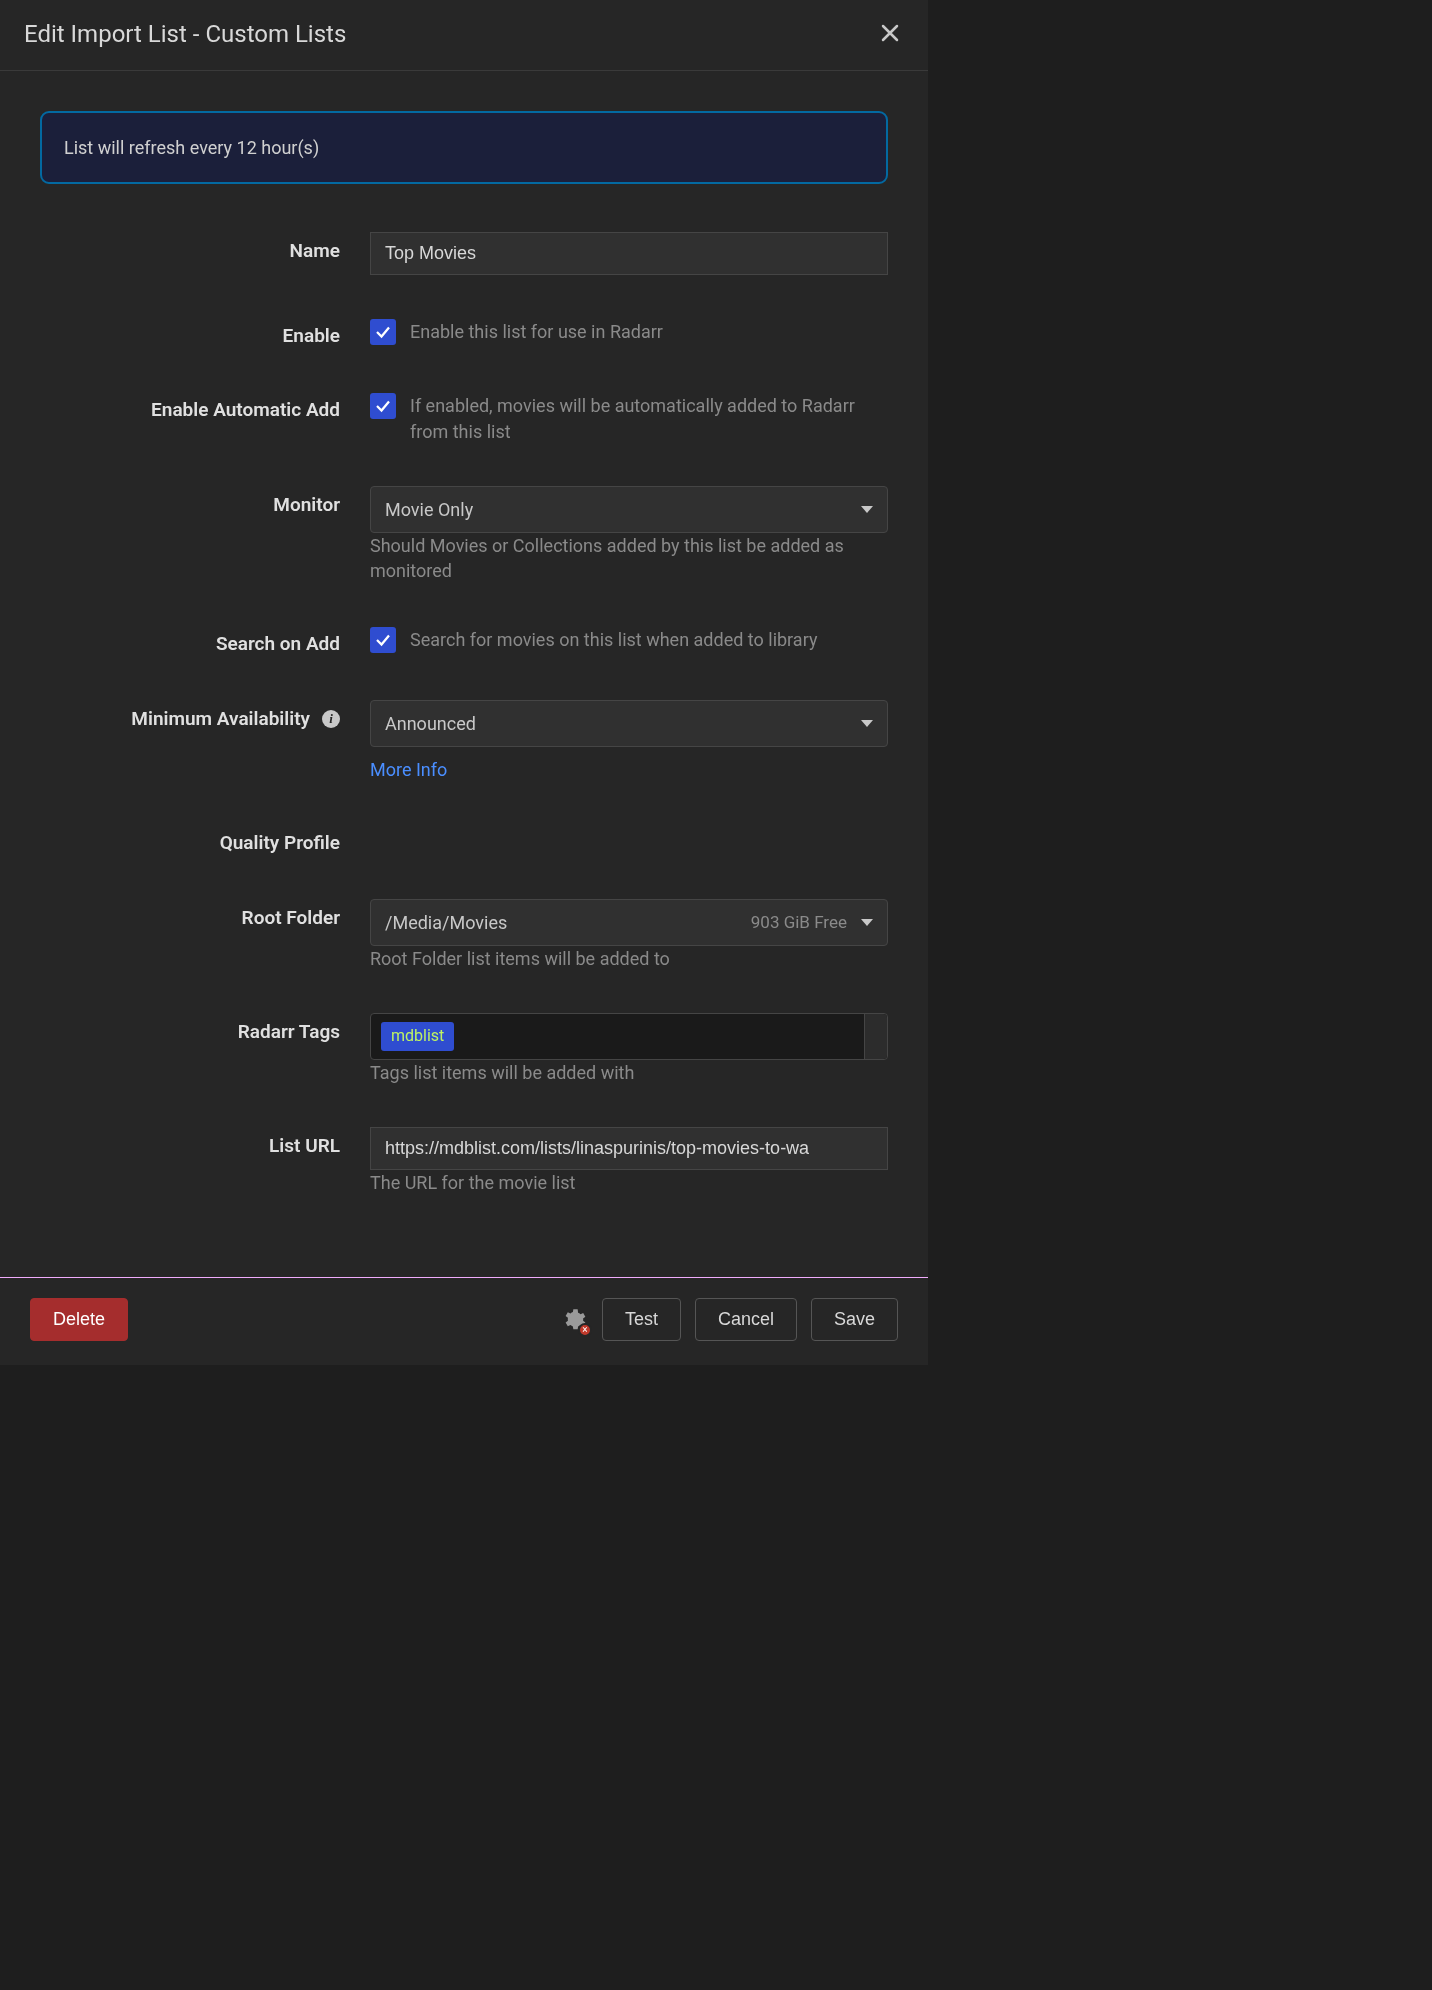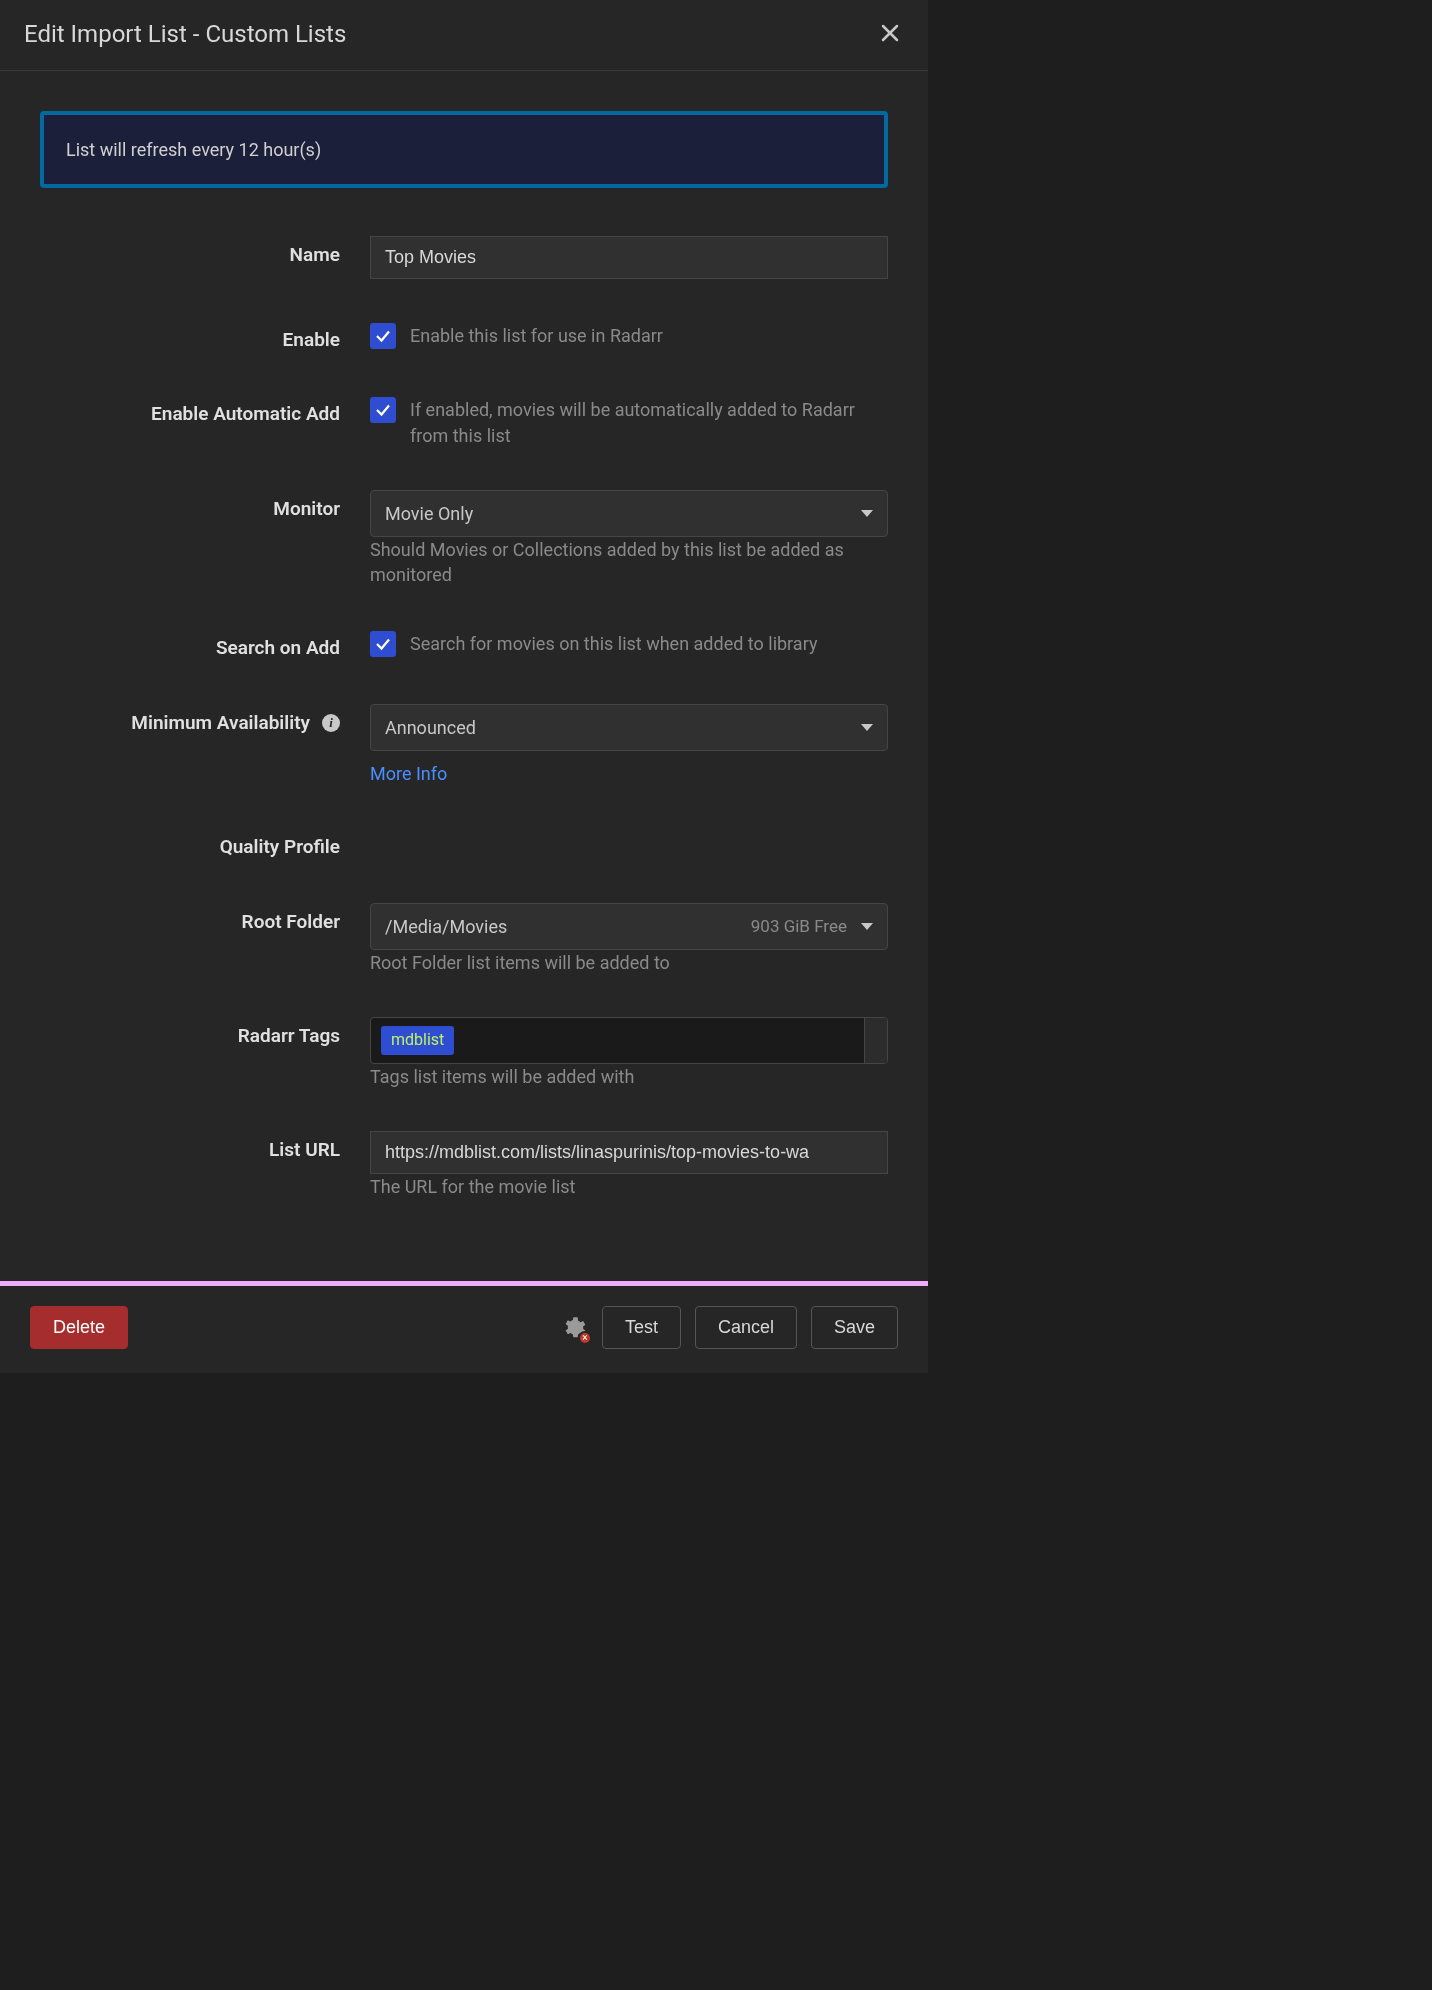--- a/index.html
+++ b/index.html
@@ -36,22 +36,22 @@
     color: #c8c8c8;
     font-size: 22px;
     line-height: 1;
     padding: 4px;
   }
   .modal-body {
     padding: 40px 40px 30px 40px;
   }
   .info-banner {
     background: #1b1f3a;
-    border: 4px solid #0369a1;
-    border-radius: 4px;
+    border: 2px solid #0369a1;
+    border-radius: 9px;
     padding: 22px 22px;
     color: #d0d0d0;
     font-size: 18px;
     margin-bottom: 48px;
   }
   .form-row {
     display: flex;
     align-items: flex-start;
     margin-bottom: 42px;
   }
@@ -199,21 +199,21 @@
     color: #bef264;
     padding: 3px 10px;
     border-radius: 3px;
     font-size: 16px;
   }
   .modal-footer {
     display: flex;
     justify-content: space-between;
     align-items: center;
     padding: 20px 30px 24px 30px;
-    border-top: 5px solid #f0abfc;
+    border-top: 1px solid #f0abfc;
     margin-top: 20px;
   }
   .footer-left, .footer-right {
     display: flex;
     align-items: center;
     gap: 14px;
   }
   .btn {
     padding: 10px 22px;
     border-radius: 4px;

